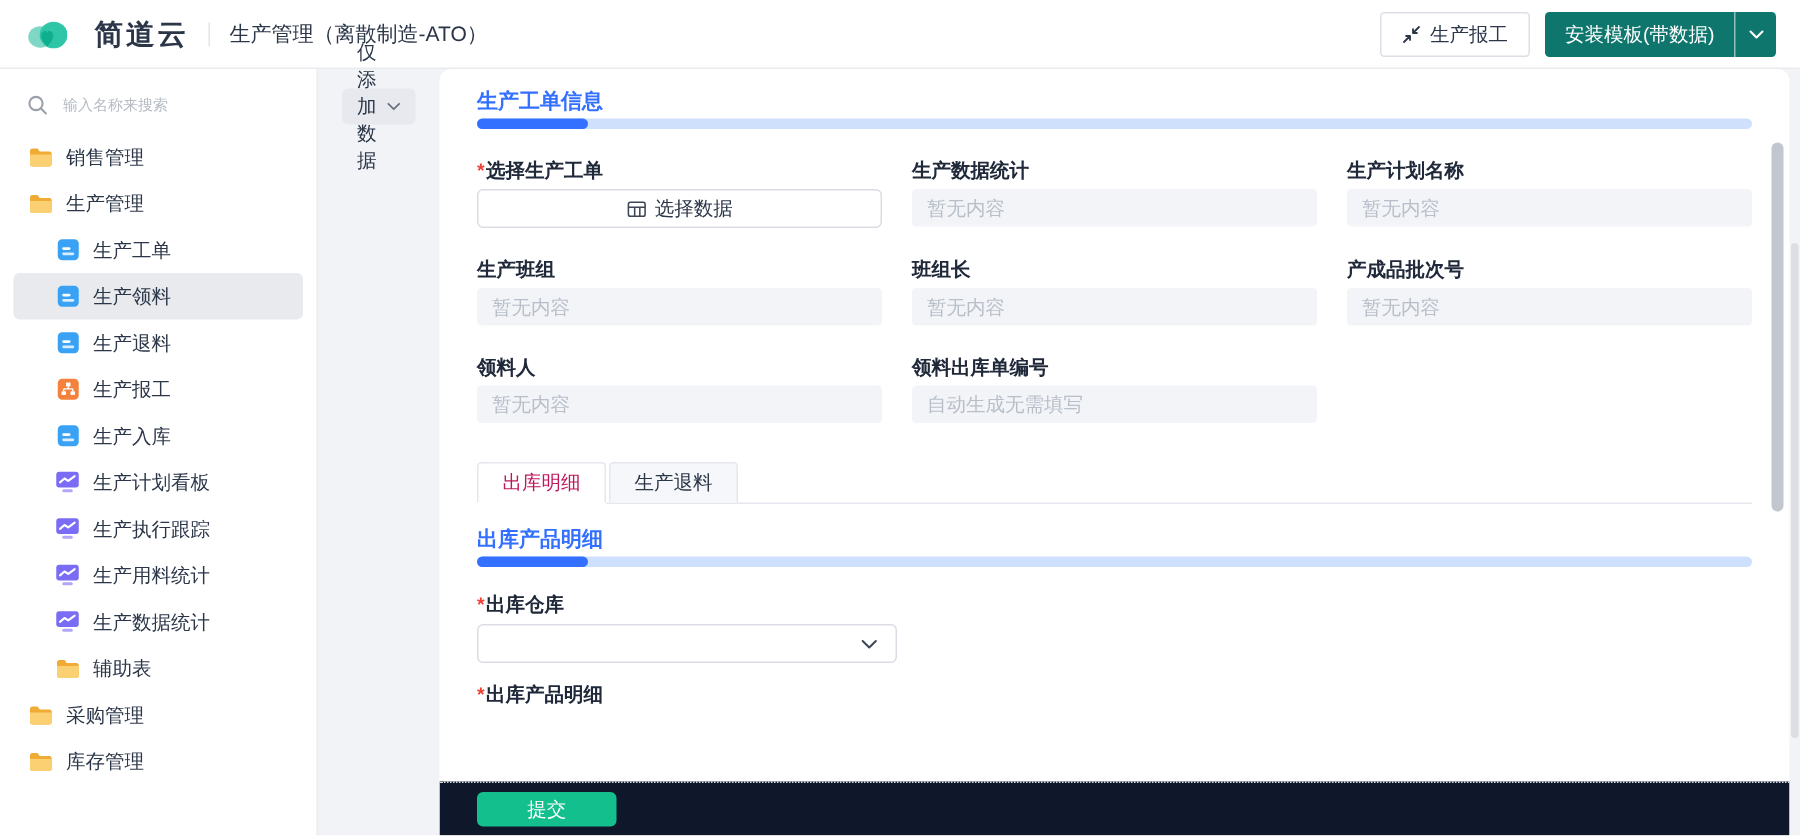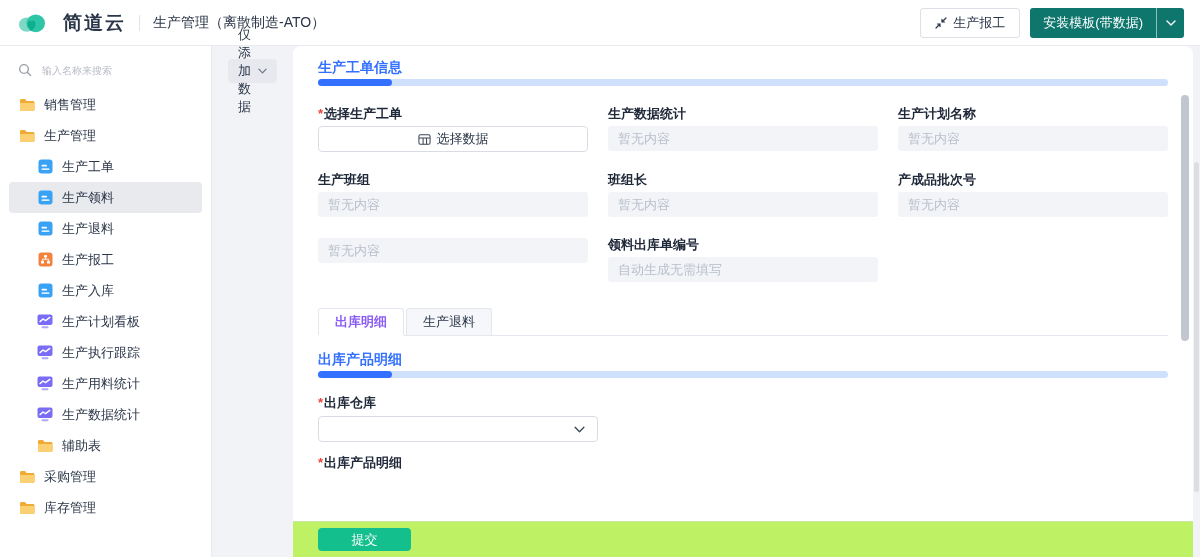--- a/index.html
+++ b/index.html
@@ -92,33 +92,33 @@
     font-size:13px; color:#2b3648; cursor:pointer; font-family:inherit;
   }
 
   .tabs { display:flex; gap:2px; margin-top:26px; border-bottom:1px solid #e4e7ed; }
   .tab {
     height:27px; padding:0 16px; display:flex; align-items:center;
     font-size:13px; color:#2b3648; background:#f5f7fa;
     border:1px solid #e4e7ed; border-bottom:none; border-radius:3px 3px 0 0;
     cursor:pointer; margin-bottom:0; position:relative; top:0;
   }
-  .tab.active { background:#fff; color:#8b5cf6; font-weight:bold; box-shadow:0 1px 0 #fff; }
+  .tab.active { background:#fff; color:#be185d; font-weight:normal; box-shadow:0 1px 0 #fff; }
 
   .wh-row { margin-top:18px; }
   .select-box {
     width:280px; height:26px; background:#fff; border:1px solid #d9dde3; border-radius:4px;
     display:flex; align-items:center; justify-content:flex-end; padding:0 12px;
     color:#5b6472; cursor:pointer; margin-top:0;
   }
   .detail-label { margin-top:14px; margin-bottom:0; }
 
   .panel-footer {
     position:absolute; left:0; right:0; bottom:0; height:36px;
-    background:#bef264; border-top:1px dotted #d6d9de;
+    background:#0f172a; border-top:1px dotted #d6d9de;
     display:flex; align-items:center; padding:0 25px;
   }
   .btn-submit {
     width:93px; height:23px; background:#13bf8c; color:#fff;
     border:none; border-radius:4px; font-size:13px; cursor:pointer; font-family:inherit;
   }
 
   .scroll-thumb-inner {
     position:absolute; top:49px; right:11px; width:8px; height:246px;
     background:#c2c6cf; border-radius:4px; cursor:pointer;
@@ -382,20 +382,21 @@
             <div class="input-ghost">暂无内容</div>
           </div>
           <div class="cell">
             <span class="flabel">产成品批次号</span>
             <div class="input-ghost">暂无内容</div>
           </div>
         </div>
 
         <div class="frow">
           <div class="cell">
+            <span class="flabel">领料人</span>
             <div class="input-ghost">暂无内容</div>
           </div>
           <div class="cell">
             <span class="flabel">领料出库单编号</span>
             <div class="input-ghost">自动生成无需填写</div>
           </div>
           <div class="cell"></div>
         </div>
 
         <div class="tabs">

